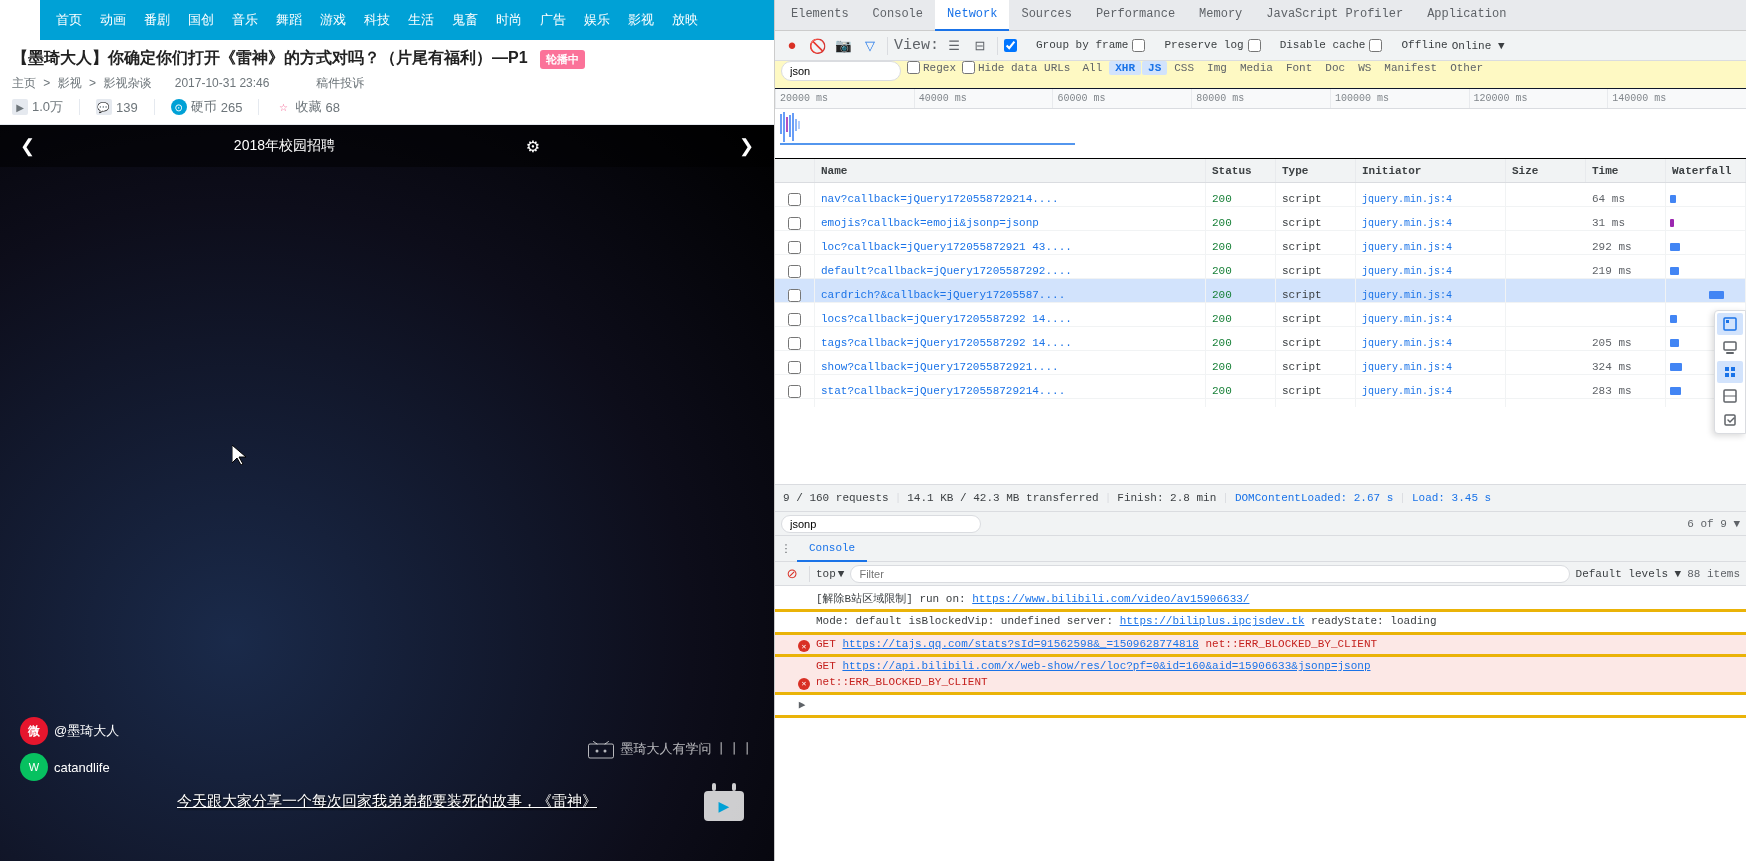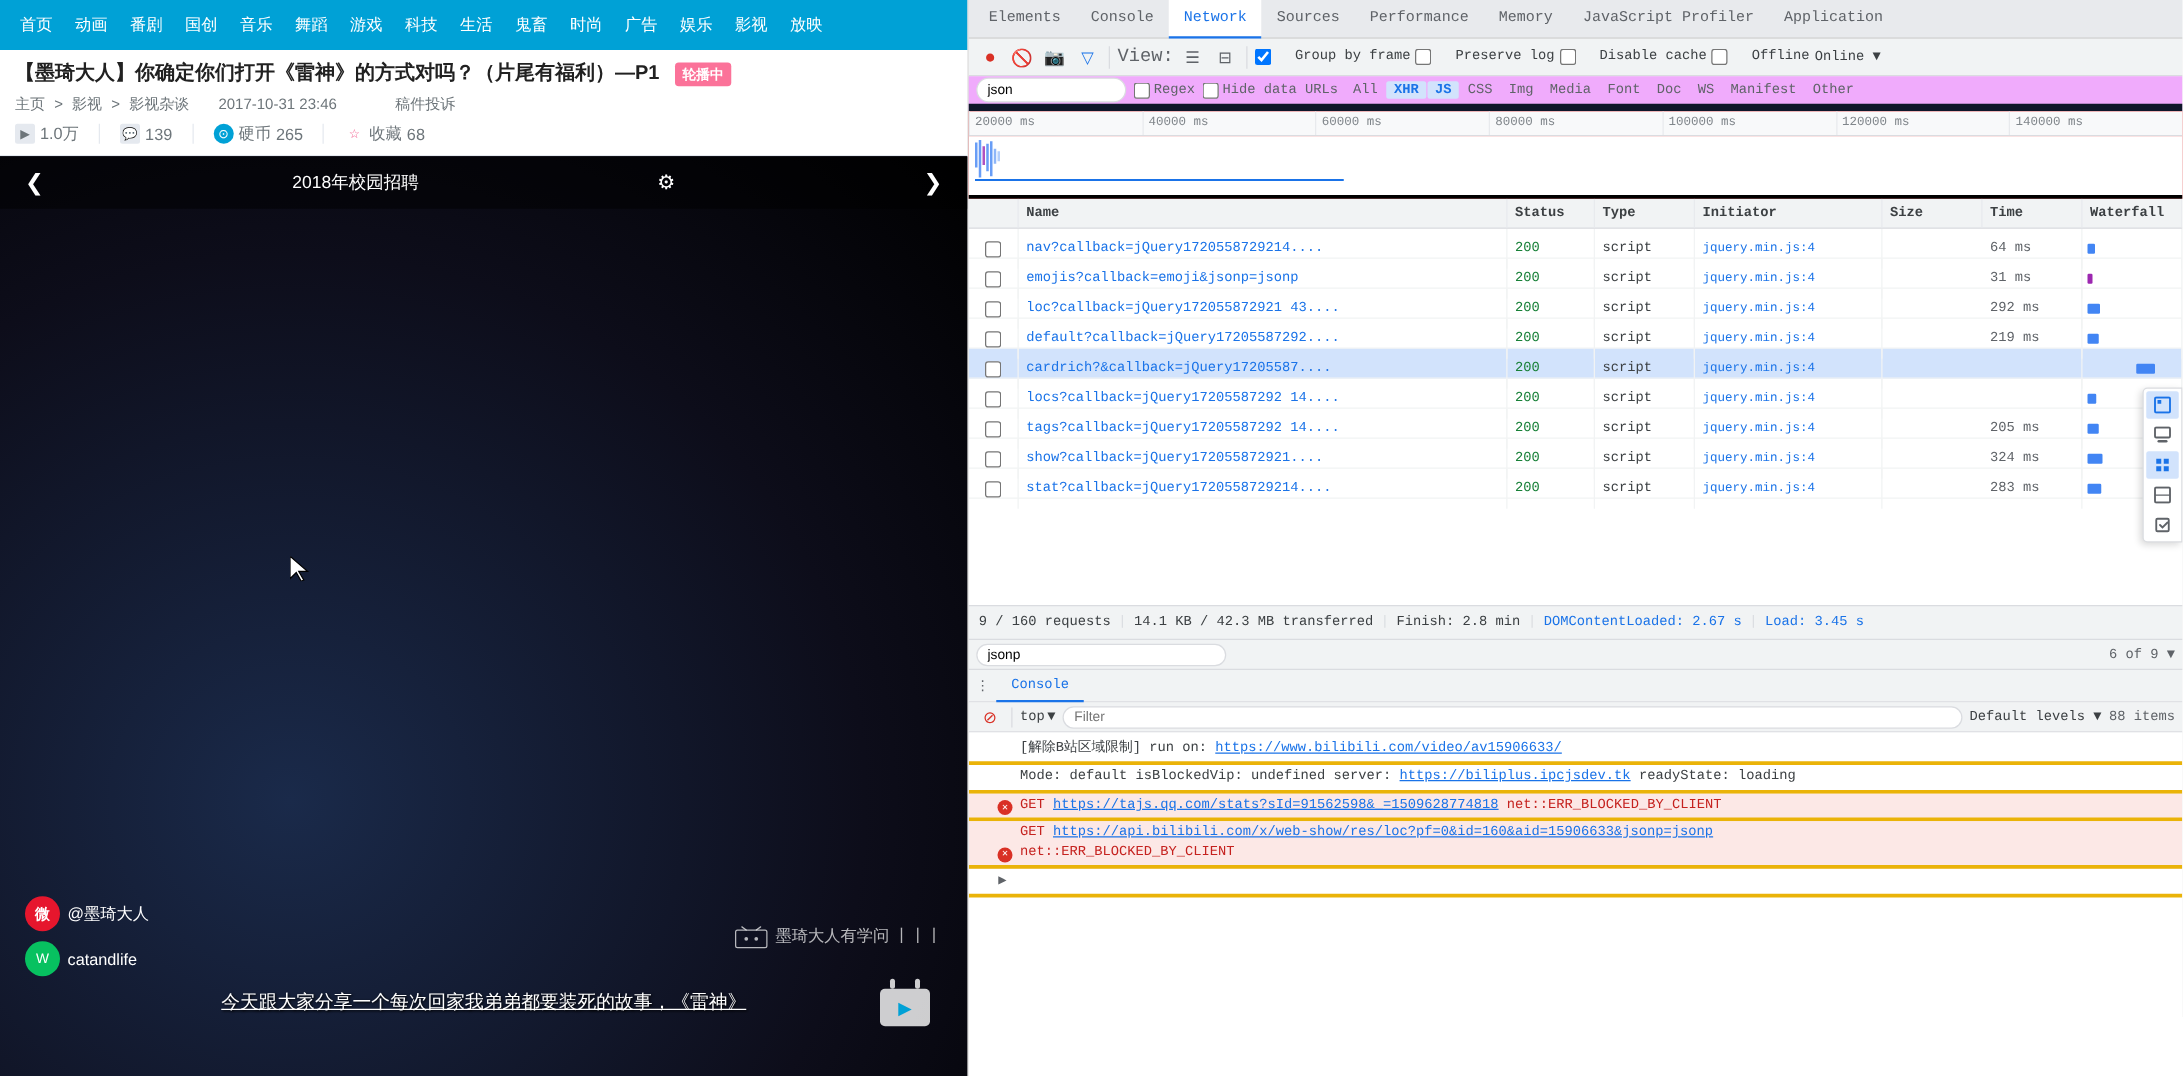--- a/index.html
+++ b/index.html
@@ -20,20 +20,21 @@
     .top-nav {
       background: #00a1d6;
       color: #fff;
       display: flex;
       align-items: center;
       height: 40px;
       padding: 0 8px;
       font-size: 13px;
       gap: 2px;
       flex-shrink: 0;
+      margin-left: 40px;
     }
     .top-nav span {
       padding: 4px 8px;
       cursor: pointer;
       white-space: nowrap;
     }
 
     
     .page-header {
       background: #fff;
@@ -344,27 +345,27 @@
       gap: 19px;
       color: #3c4043;
       font-size: 11px;
       cursor: pointer;
       white-space: nowrap;
     }
     .toolbar-checkbox input { cursor: pointer; }
 
     
     .filter-bar {
-      background: #f0abfc;
-      display: flex;
-      align-items: center;
+      background: #fef9c3;
+      display: flex;
+      align-items: flex-start;
       height: 28px;
       padding: 0 6px;
       gap: 6px;
-      border-bottom: 6px solid #0f172a;
+      border-bottom: 1px solid #0f172a;
       flex-shrink: 0;
     }
     .filter-input {
       height: 20px;
       border: 1px solid #dadce0;
       border-radius: 10px;
       padding: 0 8px;
       font-size: 11px;
       background: #fff;
       width: 120px;
@@ -389,22 +390,22 @@
       padding: 1px 6px;
       cursor: pointer;
       color: #5f6368;
       border-radius: 2px;
     }
     .filter-type-btn.active { background: #d2e3fc; color: #1a73e8; font-weight: bold; }
 
     
     .timeline-area {
       height: 70px;
-      background: #ef4444;
-      border-bottom: 3px solid #000000;
+      background: #0ea5e9;
+      border-bottom: 1px solid #000000;
       position: relative;
       flex-shrink: 0;
       overflow: hidden;
     }
     .timeline-ruler {
       display: flex;
       height: 20px;
       background: #f8f9fa;
       border-bottom: 1px solid #dadce0;
     }

